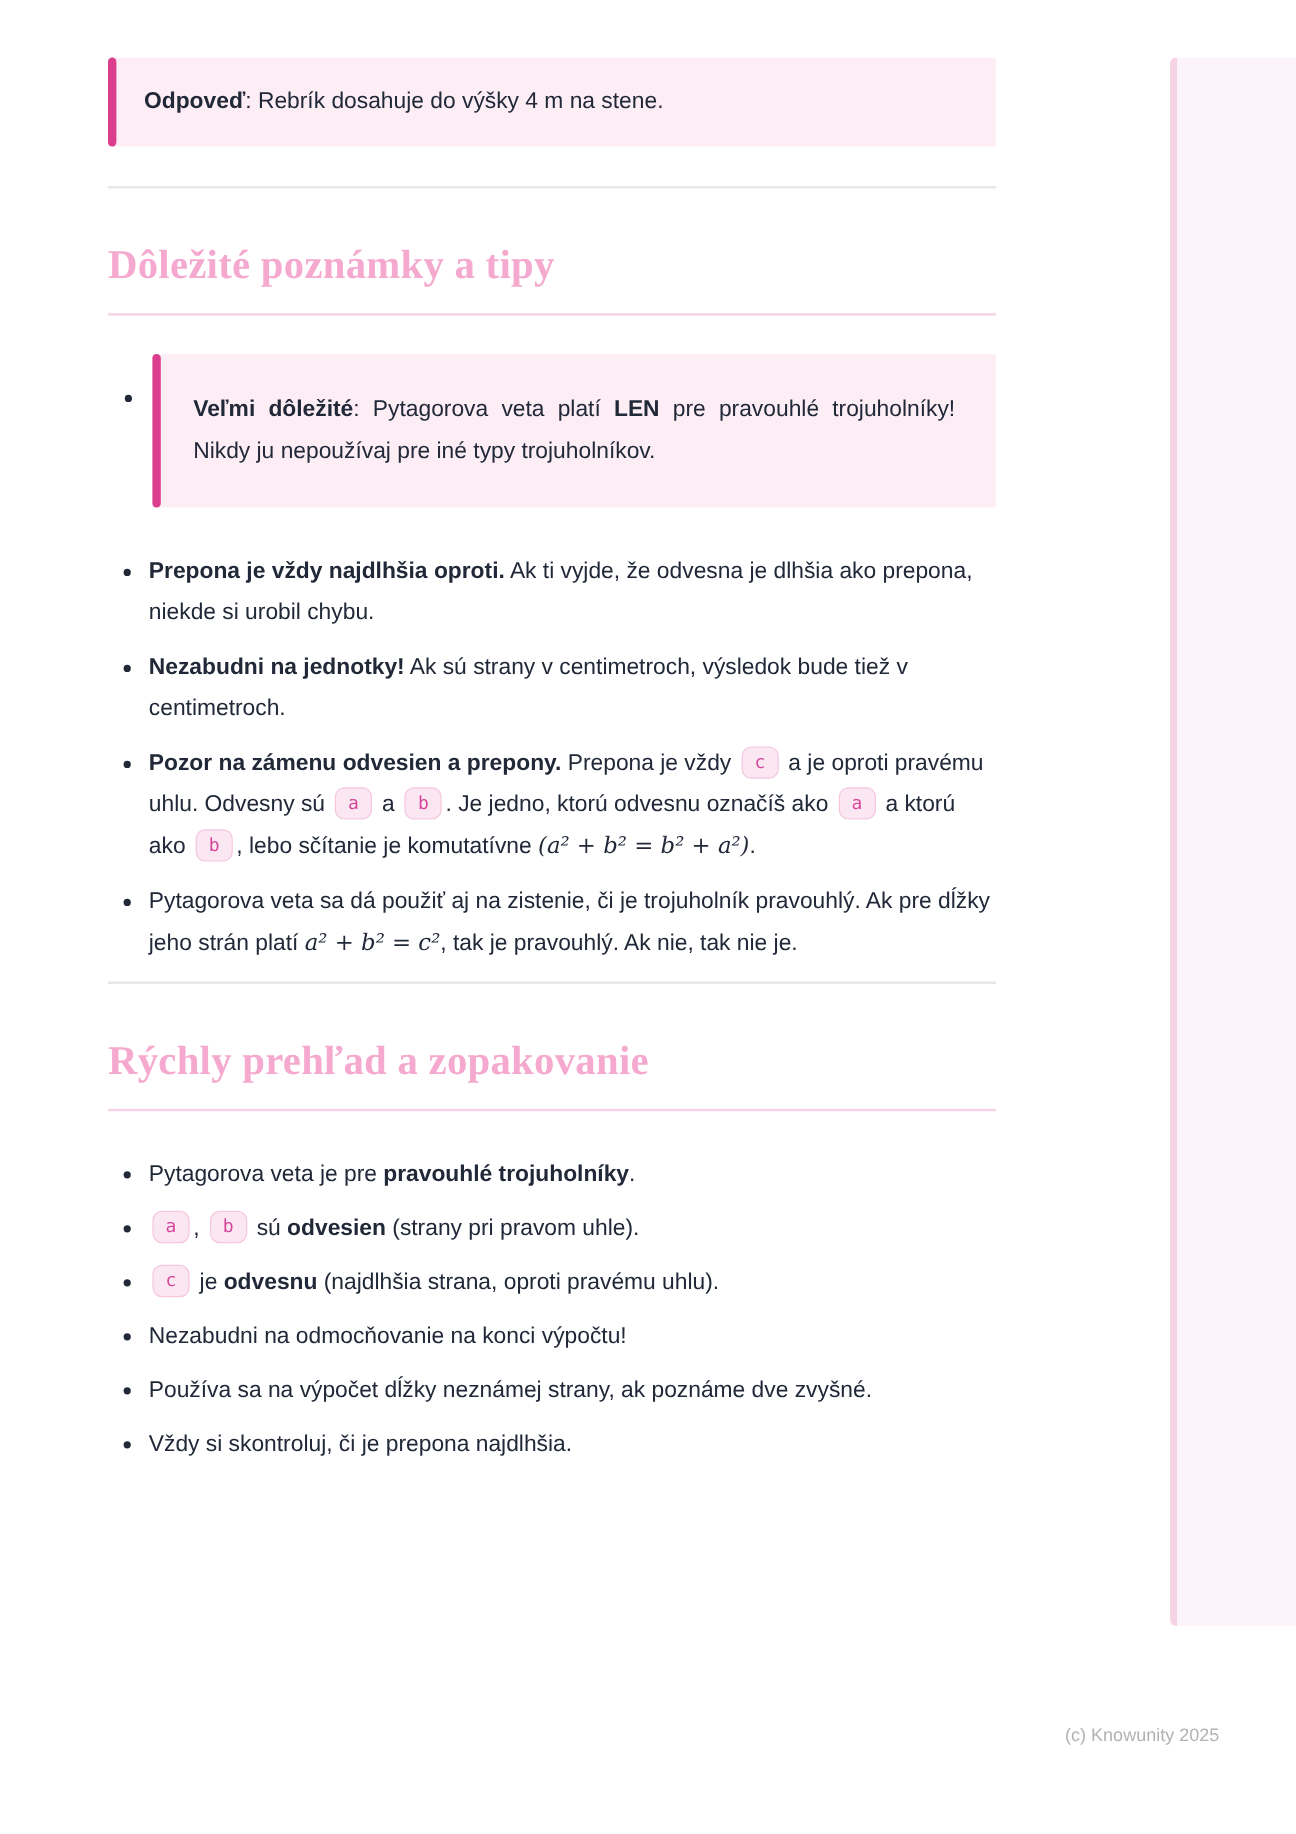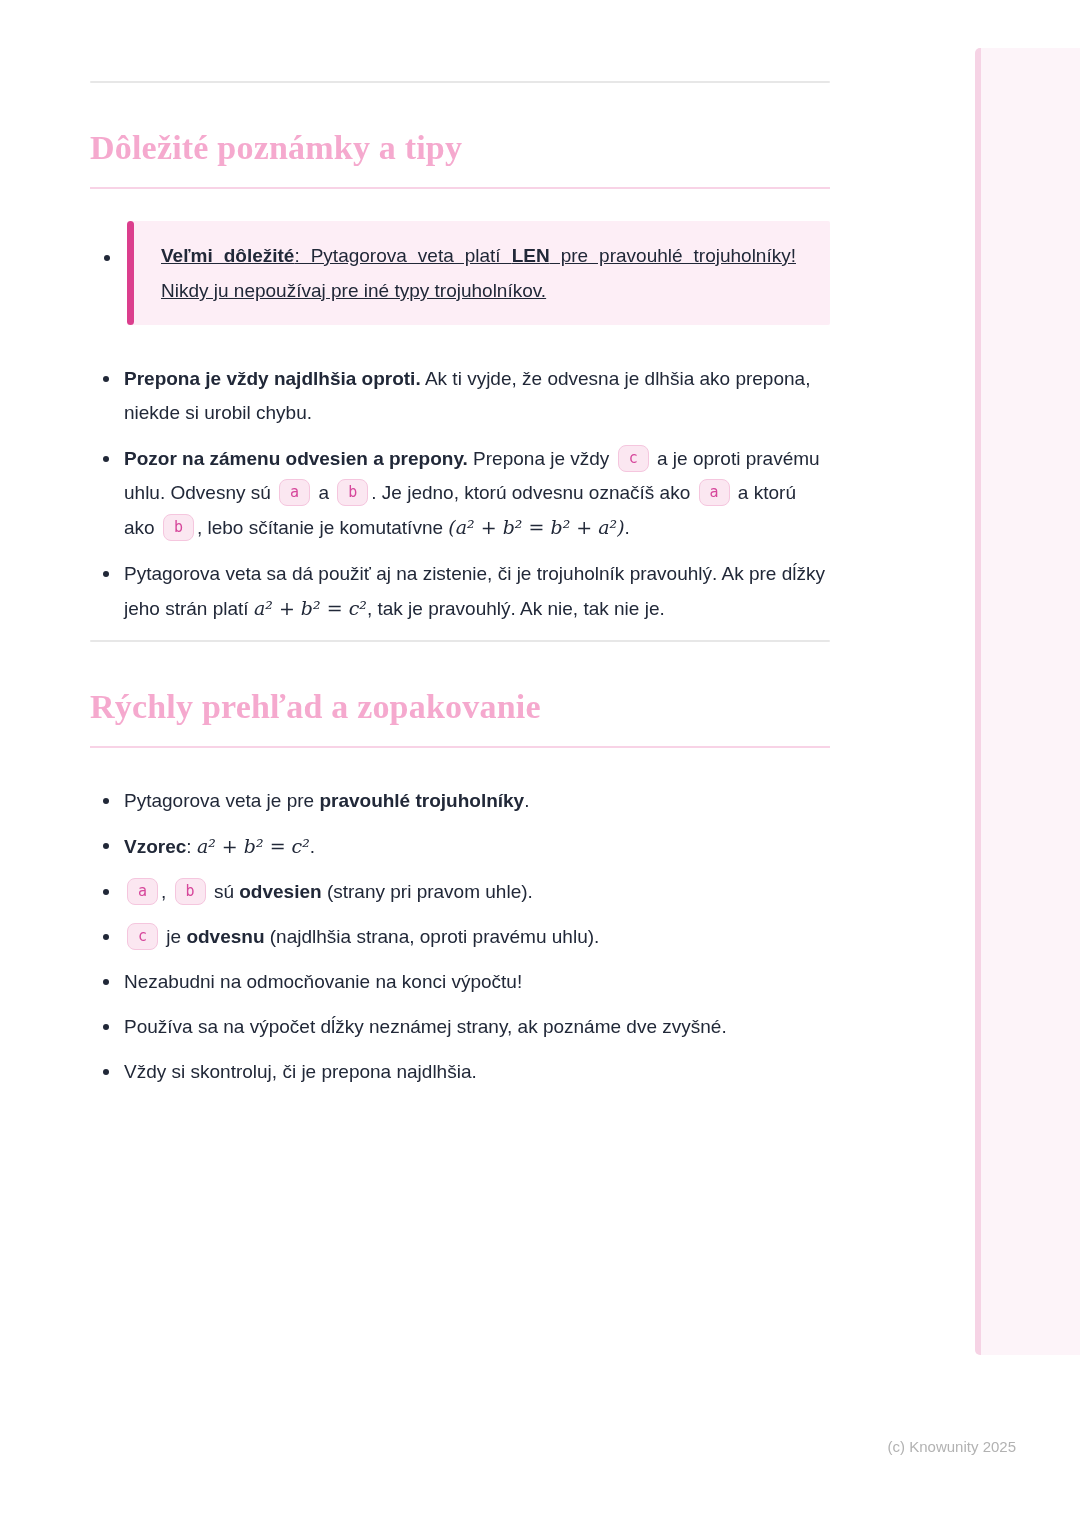--- a/index.html
+++ b/index.html
@@ -45,21 +45,21 @@
     letter-spacing:0.2px;
     font-family:Liberation Serif, serif;
   }
   .imp-item{position:relative;margin-top:32px;padding-left:37px;}
   .imp-item::before{
     content:"";position:absolute;left:14px;top:34px;width:6px;height:6px;
     border-radius:50%;background:var(--text);
   }
   .imp-callout{
     position:relative;background:var(--callout-bg);
-    padding:17px 34px;line-height:35px;text-align:justify;border-radius:2px;text-decoration:underline;
+    padding:29px 34px;line-height:35px;text-align:justify;border-radius:2px;
   }
   .imp-callout::before{
     content:"";position:absolute;left:0;top:0;bottom:0;width:7px;
     background:var(--accent);border-radius:6px;
   }
   ul.notes{list-style:none;margin:37px 0 0;padding:0;line-height:34px;}
   ul.notes.second{margin-top:36px;}
   ul.notes li{position:relative;padding-left:34px;margin-bottom:12px;}
   ul.notes.second li{margin-bottom:11px;}
   ul.notes li::before{
@@ -79,44 +79,47 @@
     font-size:15px;color:var(--footer);text-align:center;
   }
 </style>
 </head>
 <body>
 
 <div class="side-panel"></div>
 
 <div class="content">
 
+  <div class="answer-callout">
+    <div><span class="seg-bold">Odpoveď</span><span>: Rebrík dosahuje do výšky 4 m na stene.</span></div>
+  </div>
 
   <div class="divider"></div>
 
   <h1 class="section-title">Dôležité poznámky a tipy</h1>
 
   <div class="imp-item">
     <div class="imp-callout">
       <div><span class="seg-bold">Veľmi dôležité</span><span>: Pytagorova veta platí </span><span class="seg-bold">LEN</span><span> pre pravouhlé trojuholníky! Nikdy ju nepoužívaj pre iné typy trojuholníkov.</span></div>
     </div>
   </div>
 
   <ul class="notes">
     <li><span class="seg-bold">Prepona je vždy najdlhšia oproti.</span><span> Ak ti vyjde, že odvesna je dlhšia ako prepona, niekde si urobil chybu.</span></li>
+    <li><span class="seg-bold">Nezabudni na jednotky!</span><span> Ak sú strany v centimetroch, výsledok bude tiež v centimetroch.</span></li>
     <li><span class="seg-bold">Pozor na zámenu odvesien a prepony.</span><span> Prepona je vždy </span><span class="seg-badge">c</span><span> a je oproti pravému uhlu. Odvesny sú </span><span class="seg-badge">a</span><span> a </span><span class="seg-badge">b</span><span>. Je jedno, ktorú odvesnu označíš ako </span><span class="seg-badge">a</span><span> a ktorú ako </span><span class="seg-badge">b</span><span>, lebo sčítanie je komutatívne </span><span class="seg-math">(a² + b² = b² + a²)</span><span>.</span></li>
     <li><span>Pytagorova veta sa dá použiť aj na zistenie, či je trojuholník pravouhlý. Ak pre dĺžky jeho strán platí </span><span class="seg-math">a² + b² = c²</span><span>, tak je pravouhlý. Ak nie, tak nie je.</span></li>
   </ul>
 
   <div class="divider second"></div>
 
   <h1 class="section-title">Rýchly prehľad a zopakovanie</h1>
 
   <ul class="notes second">
     <li><span>Pytagorova veta je pre </span><span class="seg-bold">pravouhlé trojuholníky</span><span>.</span></li>
-    <li><span class="seg-bold">Vzorec</span><span>: </span><span class="seg-math">a² + b² = c²</span><span>.</span></li>
     <li><span class="seg-badge">a</span><span>, </span><span class="seg-badge">b</span><span> sú </span><span class="seg-bold">odvesien</span><span> (strany pri pravom uhle).</span></li>
     <li><span class="seg-badge">c</span><span> je </span><span class="seg-bold">odvesnu</span><span> (najdlhšia strana, oproti pravému uhlu).</span></li>
     <li><span>Nezabudni na odmocňovanie na konci výpočtu!</span></li>
     <li><span>Používa sa na výpočet dĺžky neznámej strany, ak poznáme dve zvyšné.</span></li>
     <li><span>Vždy si skontroluj, či je prepona najdlhšia.</span></li>
   </ul>
 
 </div>
 
 <div class="footer">(c) Knowunity 2025</div>

